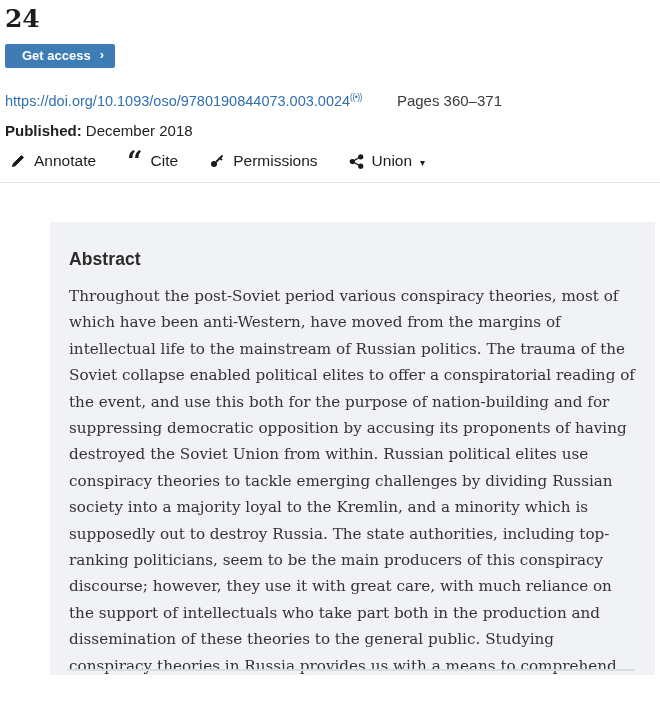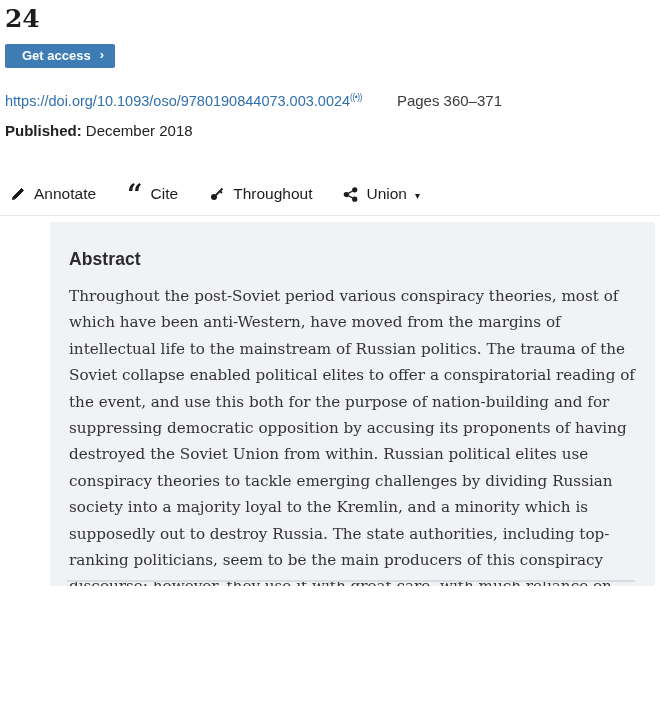--- a/index.html
+++ b/index.html
@@ -8,21 +8,21 @@
     --abstract-bg:#f0f2f5;
     --ink:#212121;
     --body-ink:#333333;
     --divider:#e3e6ea;
     --divider-strong:#d9dce3;
   }
   *{margin:0;padding:0;box-sizing:border-box;}
   html,body{width:660px;height:705px;overflow:hidden;background:#ffffff;}
   body{font-family:"Liberation Sans",sans-serif;color:var(--ink);}
 
-  .page{width:660px;height:586px;position:relative;}
+  .page{width:660px;height:675px;position:relative;}
 
   
   .header{padding:2px 5px 0 5px;}
   .title-row{
     font-family:"DejaVu Serif","Liberation Serif",serif;
     font-weight:bold;
     font-size:25px;
     line-height:33px;
     color:#1c1c1c;
     letter-spacing:-0.2px;
@@ -73,21 +73,21 @@
     margin-left:35px;
     padding-top:1px;
   }
 
   .published-row{margin-top:13px;font-size:15px;color:var(--ink);}
   .published-label{font-weight:bold;}
   .published-value{font-weight:normal;}
 
   
   .toolbar{
-    margin-top:46px;
+    margin-top:13px;
     padding-left:5px;
     display:flex;
     align-items:center;
     gap:31px;
   }
   .tool{
     display:inline-flex;
     align-items:center;
     gap:8px;
     background:none;border:none;
@@ -194,21 +194,21 @@
         <span>Cite</span>
       </button>
 
       <button class="tool">
         <span>
           <svg width="16" height="16" viewBox="0 0 16 16" fill="none" stroke="#1c1c1c" stroke-width="1.8">
             <circle cx="5" cy="11" r="3" fill="#1c1c1c" stroke="none"></circle>
             <path d="M7 9 L13.5 2.5 M11 5 L13 7"></path>
           </svg>
         </span>
-        <span>Throughout</span>
+        <span>Permissions</span>
       </button>
 
       <button class="tool">
         <span>
           <svg width="15" height="15" viewBox="0 0 16 16" fill="#1c1c1c" stroke="#1c1c1c" stroke-width="1.4">
             <circle cx="12.5" cy="3" r="2.1"></circle>
             <circle cx="3.5" cy="8" r="2.1"></circle>
             <circle cx="12.5" cy="13" r="2.1"></circle>
             <path d="M5.3 7 L10.7 4 M5.3 9 L10.7 12"></path>
           </svg>

